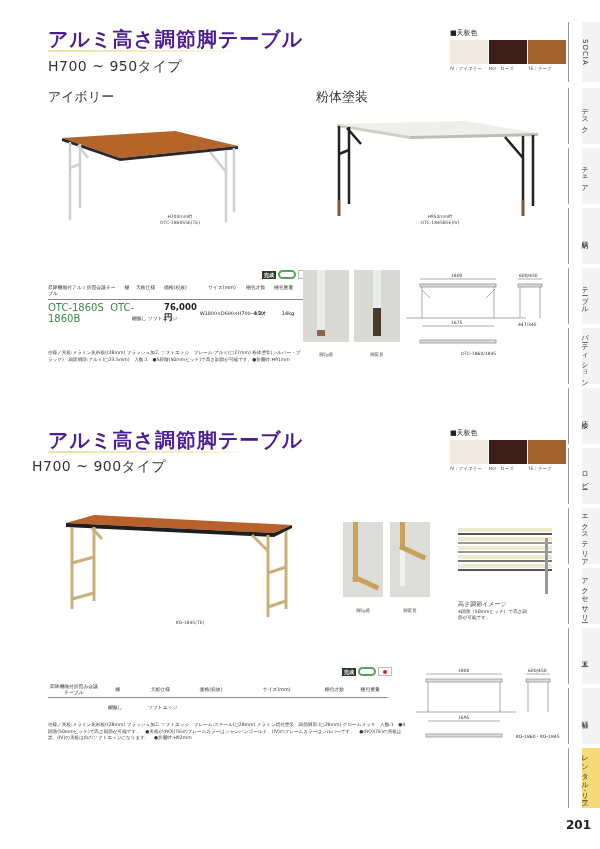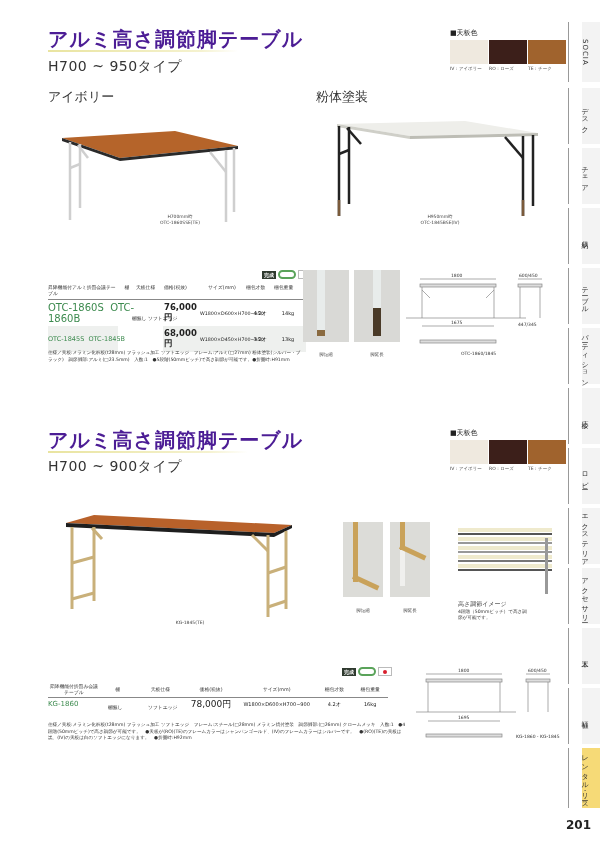--- a/index.html
+++ b/index.html
@@ -112,28 +112,20 @@
     <div style="width:28px">梱包重量</div>
   </div>
   <div style="display:flex;align-items:center;height:26px">
     <div style="width:88px;font-size:10px" class="code"><span>OTC-1860S</span>&nbsp;&nbsp;<span>OTC-1860B</span></div>
     <div style="width:28px"></div>
     <div style="width:36px;font-size:8.5px;font-weight:bold">76,000円</div>
     <div style="width:46px;font-size:4.8px;text-align:center">W1800×D600×H700~950</div>
     <div style="width:28px;font-size:5px;text-align:center">4.2才</div>
     <div style="width:28px;font-size:5px;text-align:center">14kg</div>
   </div>
-  <div style="display:flex;align-items:center;height:26px;background:linear-gradient(90deg,#eef0ee 0,#eef0ee 70px,#fff 70px,#fff 115px,#eef0ee 115px)">
-    <div style="width:88px;font-size:6.5px" class="code"><span>OTC-1845S</span>&nbsp;&nbsp;<span>OTC-1845B</span></div>
-    <div style="width:28px"></div>
-    <div style="width:36px;font-size:8.5px;font-weight:bold">68,000円</div>
-    <div style="width:46px;font-size:4.8px;text-align:center">W1800×D450×H700~950</div>
-    <div style="width:28px;font-size:5px;text-align:center">3.2才</div>
-    <div style="width:28px;font-size:5px;text-align:center">13kg</div>
-  </div>
   <div class="abs" style="left:84px;top:31px;font-size:4.8px"><span>棚無し</span> <span>ソフトエッジ</span></div>
 </div>
 <div class="abs spec" style="left:48px;top:350px;width:255px">仕様／天板:メラミン化粧板(t28mm) フラッシュ加工 ソフトエッジ　フレーム:アルミ(□27mm) 粉体塗装(シルバー・ブラック)　調節脚部:アルミ(□23.5mm)　入数:1　●5段階(50mmピッチ)で高さ調節が可能です。●折畳時:H91mm</div>
 
 <div class="abs photo" style="left:303px;top:270px;width:46px;height:72px">
   <div style="position:absolute;left:14px;top:0;width:8px;height:66px;background:#e8eceb"></div>
   <div style="position:absolute;left:14px;top:60px;width:8px;height:6px;background:#8a6a40"></div>
 </div>
 <div class="abs photo" style="left:354px;top:270px;width:46px;height:72px">
   <div style="position:absolute;left:19px;top:0;width:8px;height:38px;background:#e8eceb"></div>
@@ -160,21 +152,21 @@
   </g>
   <text x="45" y="7" class="dim" font-size="4.5" fill="#333">1800</text>
   <text x="113" y="7" font-size="4.5" fill="#333">600/450</text>
   <text x="45" y="54" font-size="4.5" fill="#333">1675</text>
   <text x="112" y="56" font-size="4.5" fill="#333">447/345</text>
   <text x="55" y="85" font-size="4.5" fill="#333">OTC-1860/1845</text>
 </svg>
 
 <div class="abs title" style="left:48px;top:427px">アルミ高さ調節脚テーブル</div>
 <div class="abs title-line" style="left:48px;top:451px;width:200px"></div>
-<div class="abs subtitle" style="left:48px;top:458px">H700 ~ 900タイプ</div>
+<div class="abs subtitle" style="left:32px;top:458px">H700 ~ 900タイプ</div>
 
 <div class="abs" style="left:450px;top:428px">
   <div class="swatch-h">■天板色</div>
   <div style="display:flex;gap:1px;margin-top:2px">
     <div>
         <div class="sw" style="background:#efe9df"></div>
         <div class="sw-lbl">IV：アイボリー</div>
       </div>
     <div>
         <div class="sw" style="background:#3c1f1a"></div>
@@ -243,27 +235,20 @@
 <div class="abs" style="left:48px;top:682px;width:340px">
   <div style="display:flex;align-items:center;font-size:4.8px;color:#333;border-bottom:1px solid #888;padding-bottom:2px;height:16px">
     <div style="width:52px;text-align:center">昇降機能付折畳み会議テーブル</div>
     <div style="width:36px;text-align:center">棚</div>
     <div style="width:50px;text-align:center">天板仕様</div>
     <div style="width:52px;text-align:center">価格(税抜)</div>
     <div style="width:80px;text-align:center">サイズ(mm)</div>
     <div style="width:36px;text-align:center">梱包才数</div>
     <div style="width:36px;text-align:center">梱包重量</div>
   </div>
-  <div style="display:flex;align-items:center;height:12px">
-    <div style="width:138px;font-size:7px" class="code">KG-1860</div>
-    <div style="width:52px;font-size:9px;text-align:center">78,000円</div>
-    <div style="width:80px;font-size:5px;text-align:center">W1800×D600×H700~900</div>
-    <div style="width:36px;font-size:5px;text-align:center">4.2才</div>
-    <div style="width:36px;font-size:5px;text-align:center">16kg</div>
-  </div>
   <div class="abs" style="left:60px;top:22px;font-size:4.8px">棚無し</div>
   <div class="abs" style="left:100px;top:22px;font-size:4.8px">ソフトエッジ</div>
 </div>
 <div class="abs spec" style="left:48px;top:722px;width:360px">仕様／天板:メラミン化粧板(t28mm) フラッシュ加工 ソフトエッジ　フレーム:スチール(□28mm) メラミン焼付塗装　調節脚部:(□26mm) クロームメッキ　入数:1　●4段階(50mmピッチ)で高さ調節が可能です。　●天板が(RO)(TE)のフレームカラーはシャンパンゴールド、(IV)のフレームカラーはシルバーです。　●(RO)(TE)の天板は黒、(IV)の天板は白のソフトエッジになります。　●折畳時:H92mm</div>
 
 <svg class="abs" style="left:416px;top:666px" width="145" height="90">
   <g stroke="#888" stroke-width=".7" fill="none">
     <line x1="10" y1="8" x2="86" y2="8"></line>
       <rect x="10" y="13" width="76" height="3" fill="#ddd"></rect>
     <line x1="12" y1="16" x2="12" y2="46"></line>

